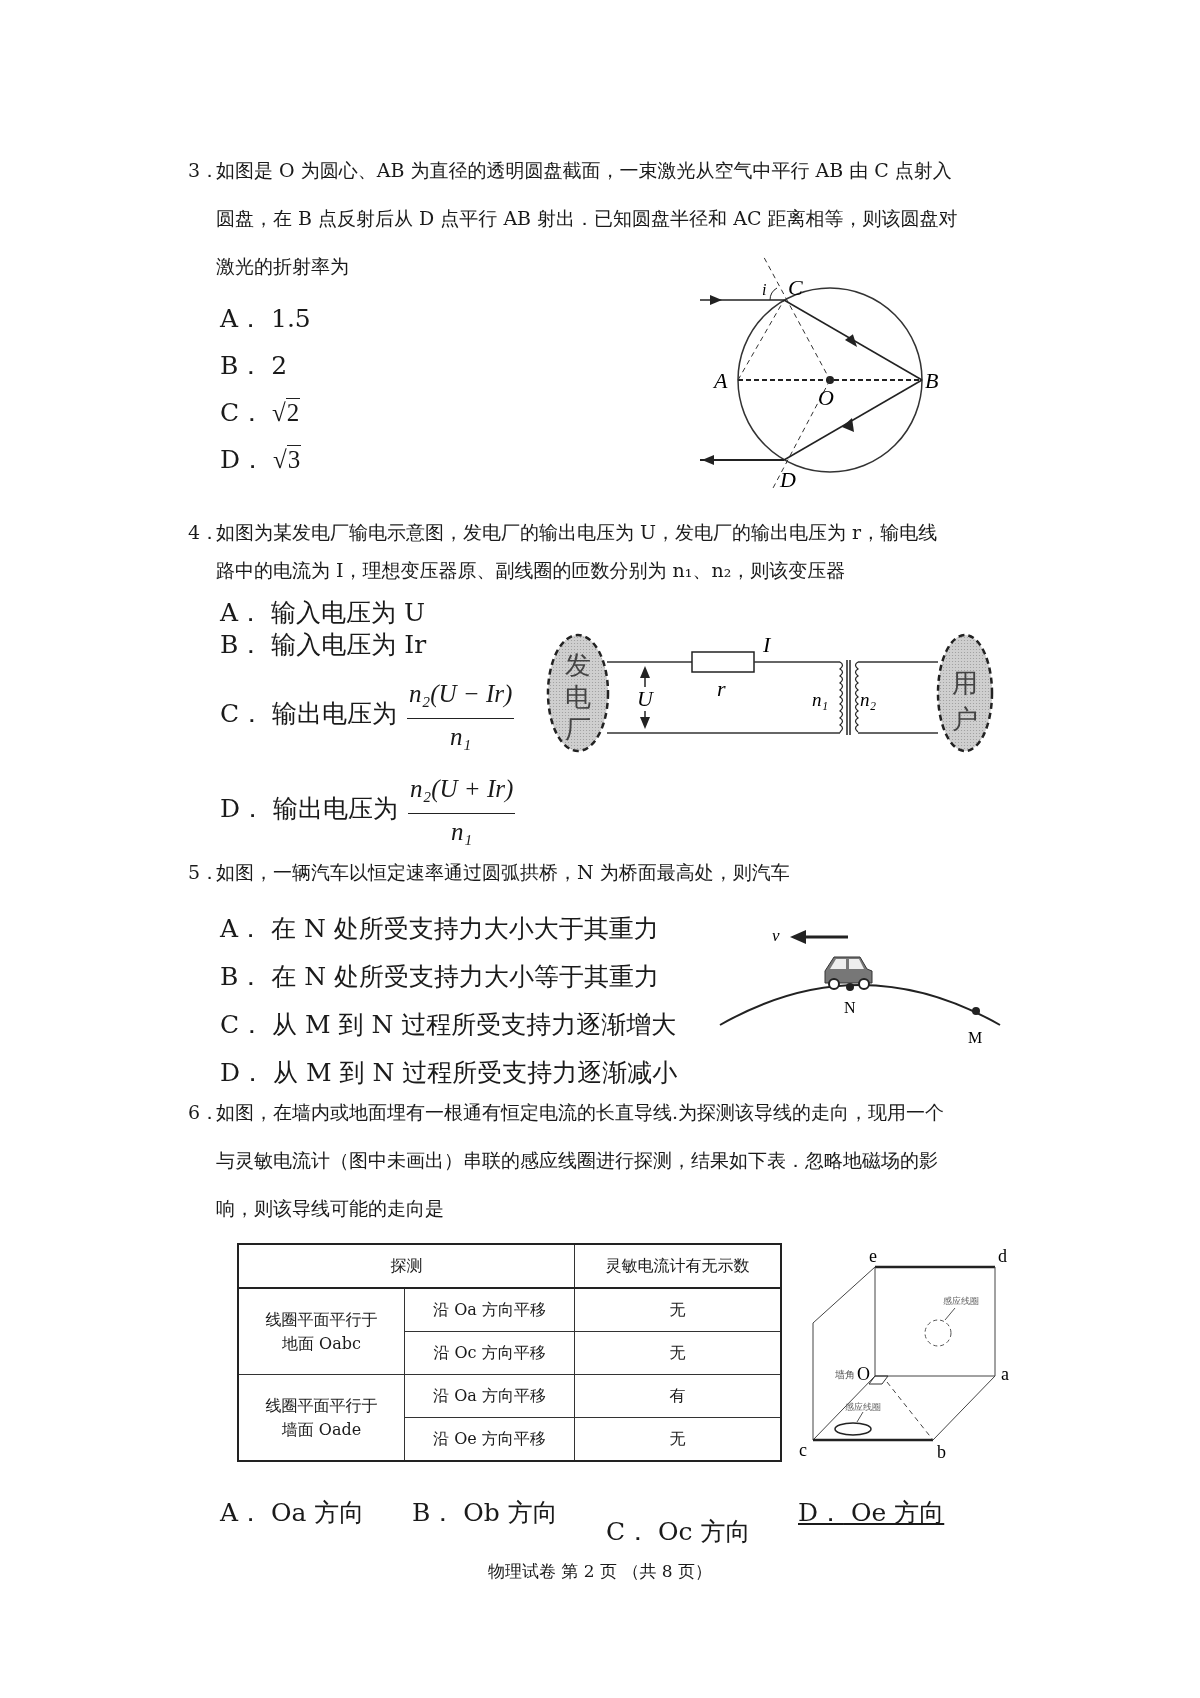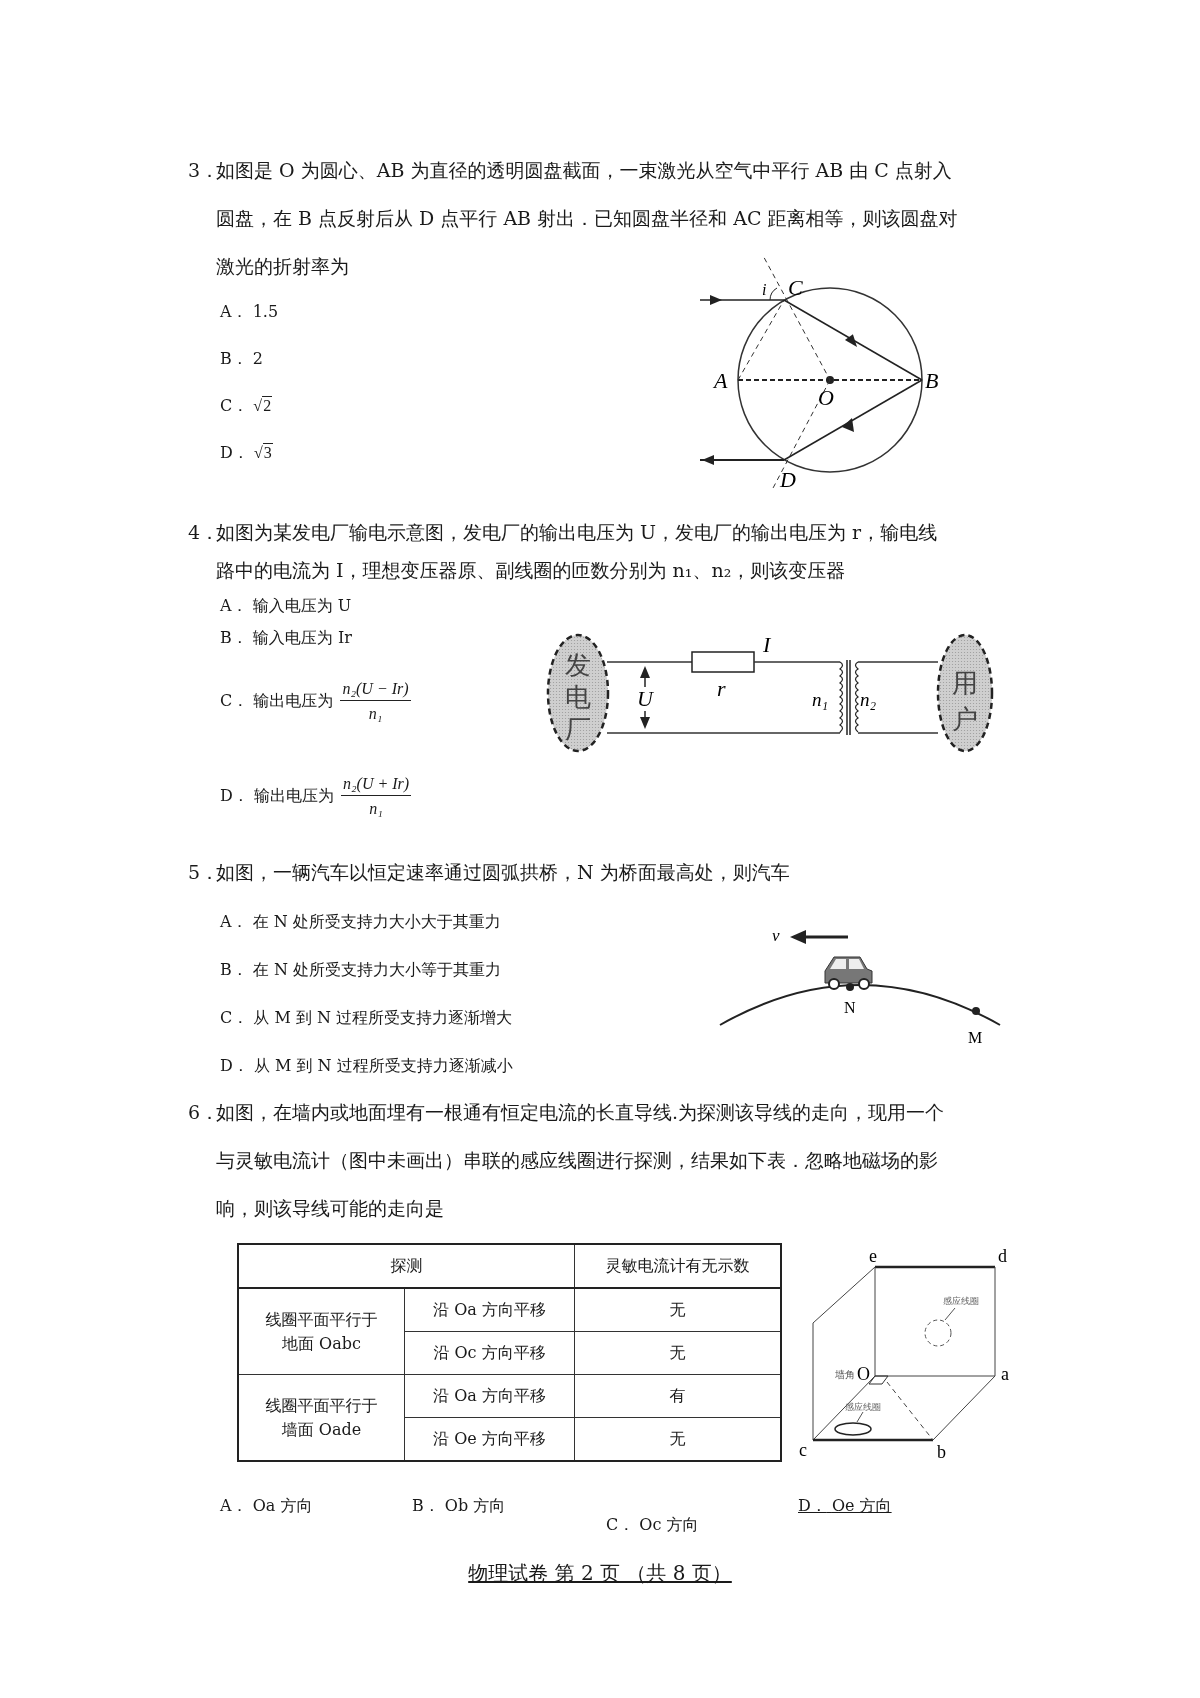--- a/index.html
+++ b/index.html
@@ -1,31 +1,31 @@
 <!DOCTYPE html>
 <html><head>
 <meta charset="utf-8">
 <style>
   html, body { margin: 0; padding: 0; background: #ffffff; }
   body { width: 1200px; height: 1698px; position: relative; overflow: hidden;
          font-family: "DejaVu Serif", "Liberation Serif", serif; color: #1a1a1a; }
   .abs { position: absolute; white-space: nowrap; }
   .txt { font-size: 19px; line-height: 24px; }
-  .opt { font-size: 16px; }
+  .opt { font-size: 25px; }
   .frac { display: inline-block; vertical-align: middle; text-align: center; margin-left: 2px; }
-  .frac .num { display: block; border-bottom: 1px solid #222; padding: 0 2px 2px; font-style: italic; font-family: "Liberation Serif", serif; }
+  .frac .num { display: block; border-bottom: 1px solid #222; padding: 0 2px 10px; font-style: italic; font-family: "Liberation Serif", serif; }
   .frac .den { display: block; padding-top: 4px; font-style: italic; font-family: "Liberation Serif", serif; }
   .sqrt { font-family: "Liberation Serif", serif; }
   .sqrt .rad { border-top: 1px solid #222; padding: 0 1px; }
   svg text { font-family: "Liberation Serif", serif; }
   table.probe { position: absolute; left: 237px; top: 1243px; width: 545px; border-collapse: collapse;
                 border: 2px solid #222; font-size: 16px; }
   table.probe td { border: 1px solid #333; text-align: center; height: 42px; padding: 0; }
   table.probe tr.hdr td { border-bottom: 2px solid #222; }
-  .footer { font-size: 20px; text-decoration: underline; }
+  .footer { font-size: 17px; }
 </style>
 </head>
 <body>
 
 <div>
   <span class="abs txt" style="left:188px;top:158px;">3．</span>
   <span class="abs txt" style="left:216px;top:158px;">如图是 O 为圆心、AB 为直径的透明圆盘截面，一束激光从空气中平行 AB 由 C 点射入</span>
   <span class="abs txt" style="left:216px;top:206px;">圆盘，在 B 点反射后从 D 点平行 AB 射出．已知圆盘半径和 AC 距离相等，则该圆盘对</span>
   <span class="abs txt" style="left:216px;top:254px;">激光的折射率为</span>
 

